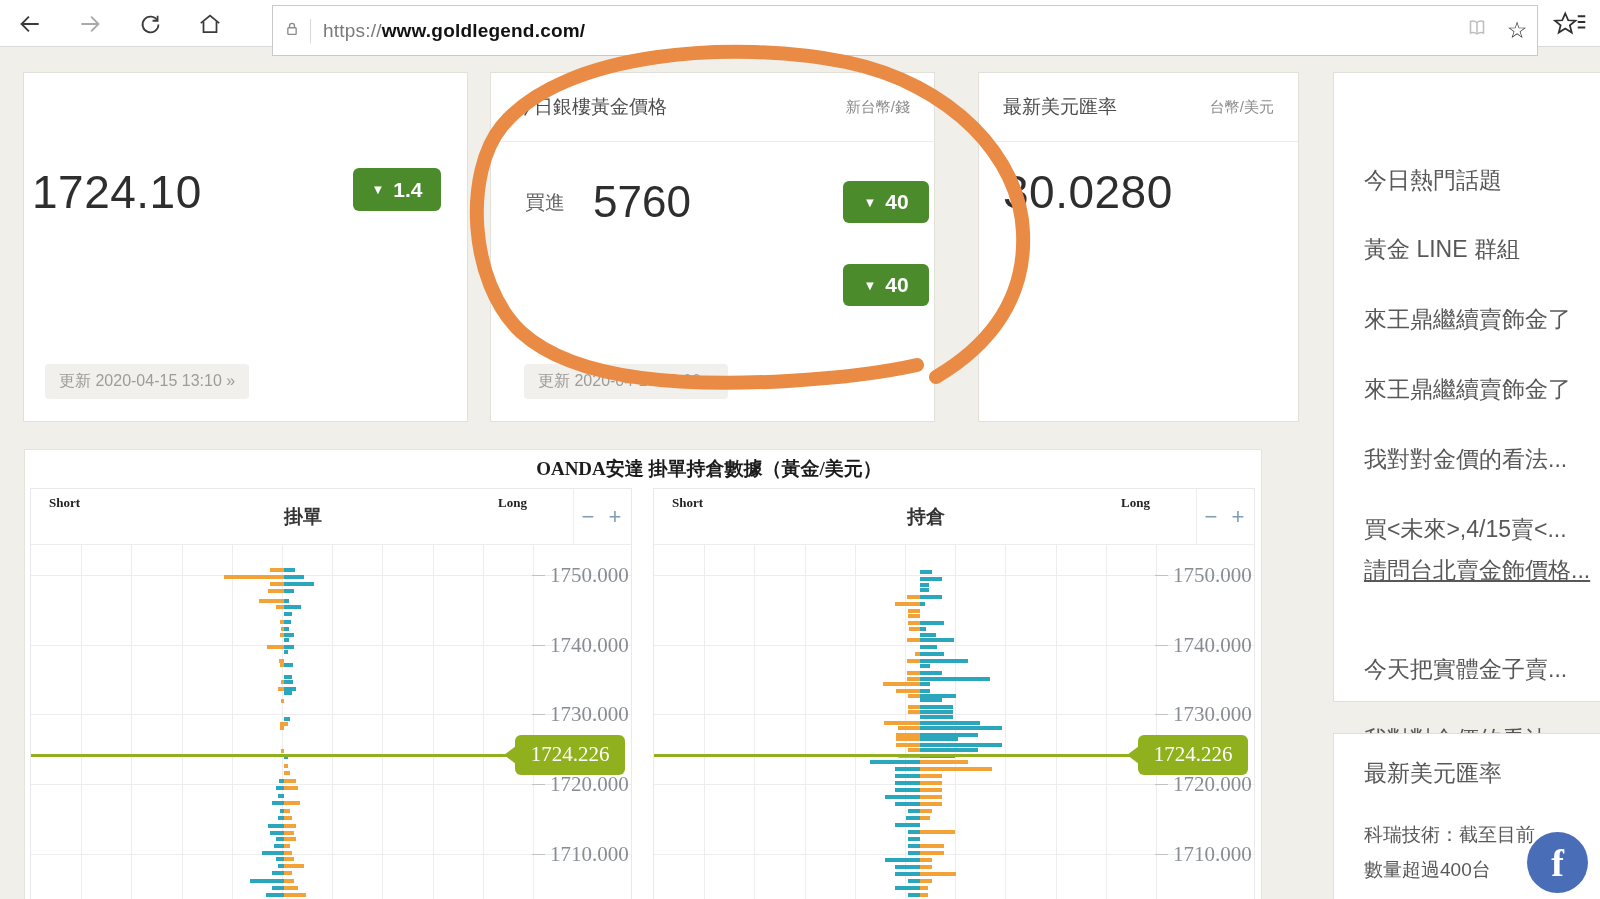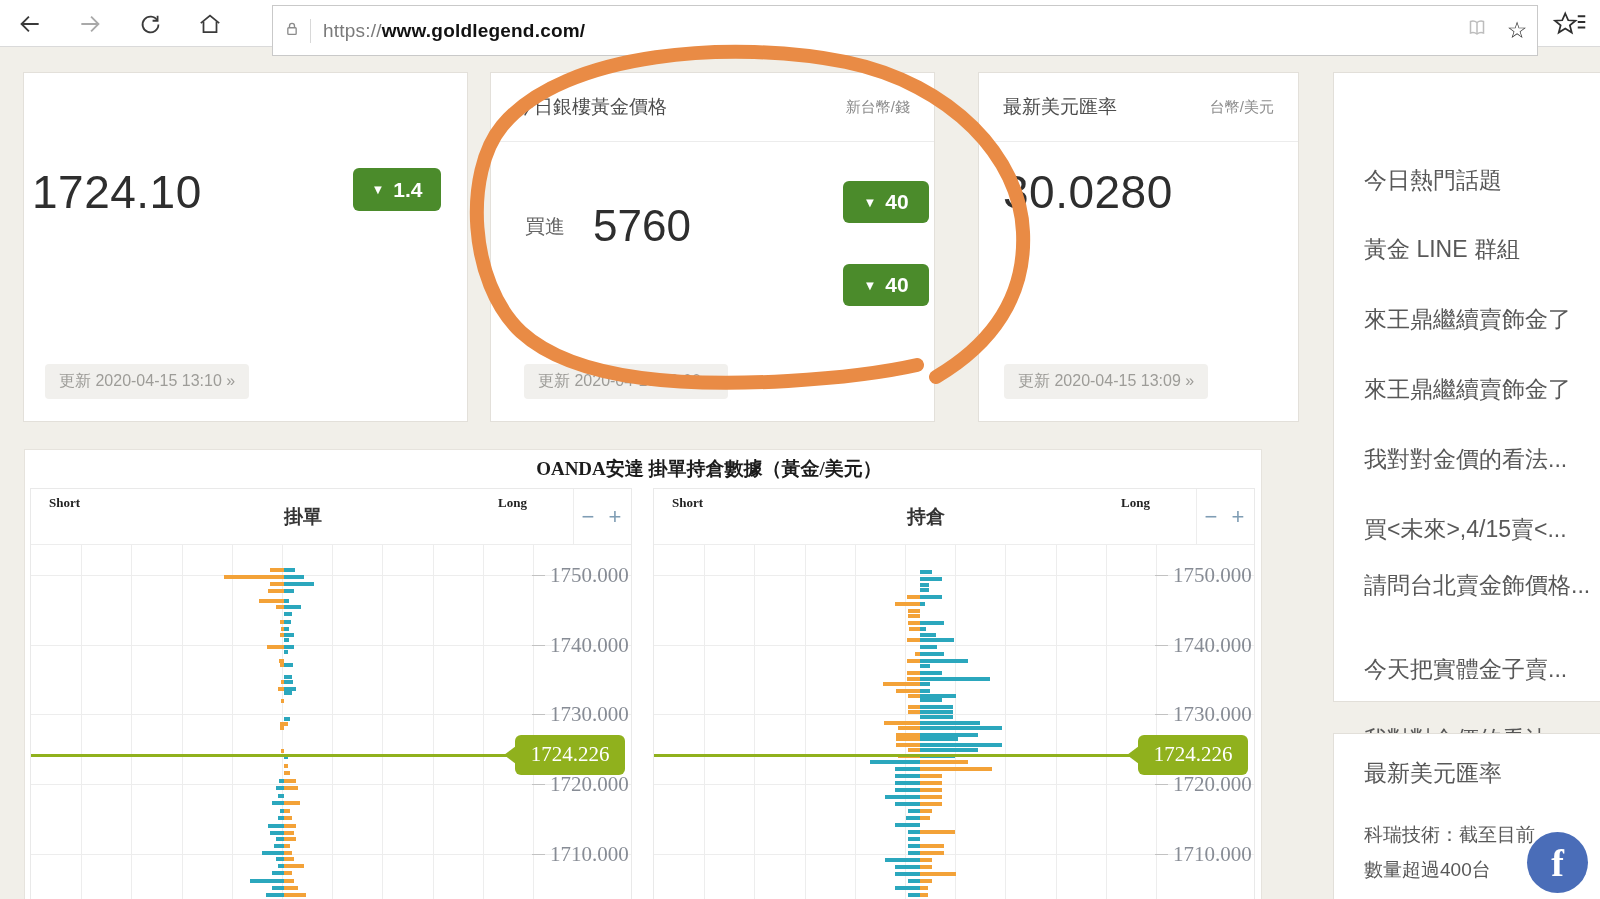--- a/index.html
+++ b/index.html
@@ -134,53 +134,52 @@
       <span class="val">1.4</span>
     </div>
     <div class="upd-pill" style="left:21px;">更新 2020-04-15 13:10 »</div>
   </div>
 
   <div class="card" style="left:490px; width:445px;">
     <div class="card-head">
       <span class="card-title">今日銀樓黃金價格</span>
       <span class="card-unit">新台幣/錢</span>
     </div>
-    <div class="buy-row" style="top:103px;margin-top:24px;">
+    <div class="buy-row" style="top:103px;">
       <span class="rlabel">買進</span>
       <span class="rnum">5760</span>
     </div>
     <div class="chg-badge" style="left:352px; top:108px; width:86px; height:42px;">
       <span class="tri">▼</span>
       <span class="val">40</span>
     </div>
     <div class="chg-badge" style="left:352px; top:191px; width:86px; height:42px;">
       <span class="tri">▼</span>
       <span class="val">40</span>
     </div>
     <div class="upd-pill" style="left:33px;">更新 2020-04-15 10:00 »</div>
   </div>
 
   <div class="card" style="left:978px; width:321px;">
     <div class="card-head">
       <span class="card-title">最新美元匯率</span>
       <span class="card-unit">台幣/美元</span>
     </div>
     <div class="big-num" style="left:24px; top:92px;">30.0280</div>
-    <div class="upd-pill" style="left:25px;">更新 2020-04-15 13:09 »</div>
   </div>
 
   <div class="side-panel" style="top:72px; height:630px;">
     <div class="side-item side-head" style="top:92px;">今日熱門話題</div>
     <div id="hot-topics-list">
         <div class="side-item" style="top: 161px;">黃金 LINE 群組</div>
         <div class="side-item" style="top: 231px;">來王鼎繼續賣飾金了</div>
         <div class="side-item" style="top: 301px;">來王鼎繼續賣飾金了</div>
         <div class="side-item" style="top: 371px;">我對對金價的看法...</div>
         <div class="side-item" style="top: 441px;">買&lt;未來&gt;,4/15賣&lt;...</div>
-        <div class="side-item" style="top: 497px;">請問台北賣金飾價格...</div>
+        <div class="side-item" style="top: 482px; text-decoration: underline;">請問台北賣金飾價格...</div>
         <div class="side-item" style="top: 581px;">今天把實體金子賣...</div>
         <div class="side-item" style="top: 651px;">我對對金價的看法</div>
       </div>
   </div>
 
   <div class="side-panel" style="top:733px; height:166px; border-bottom:none;">
     <div class="side-item side-head" style="top:24px;">最新美元匯率</div>
     <div class="news-line" style="top:88px;">科瑞技術：截至目前</div>
     <div class="news-line" style="top:123px;">數量超過400台</div>
   </div>

